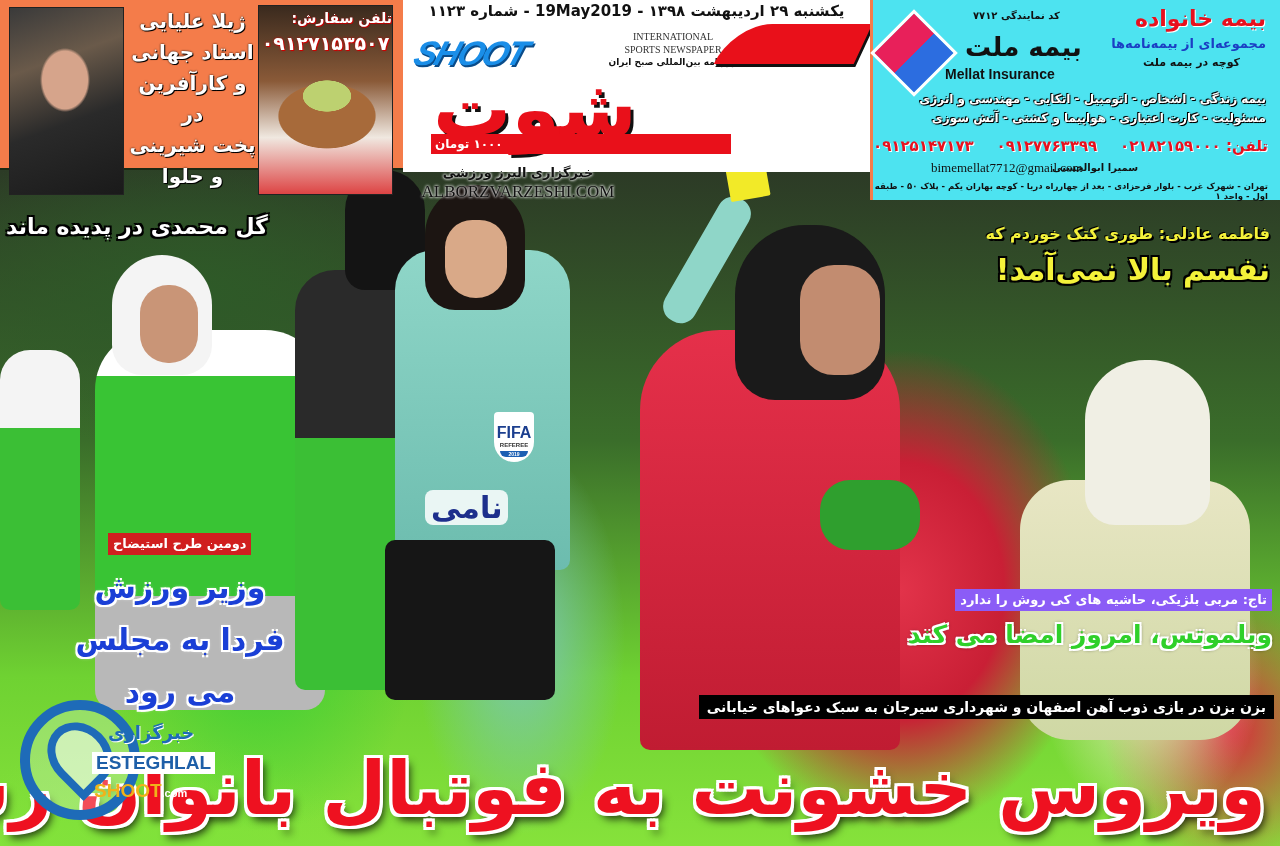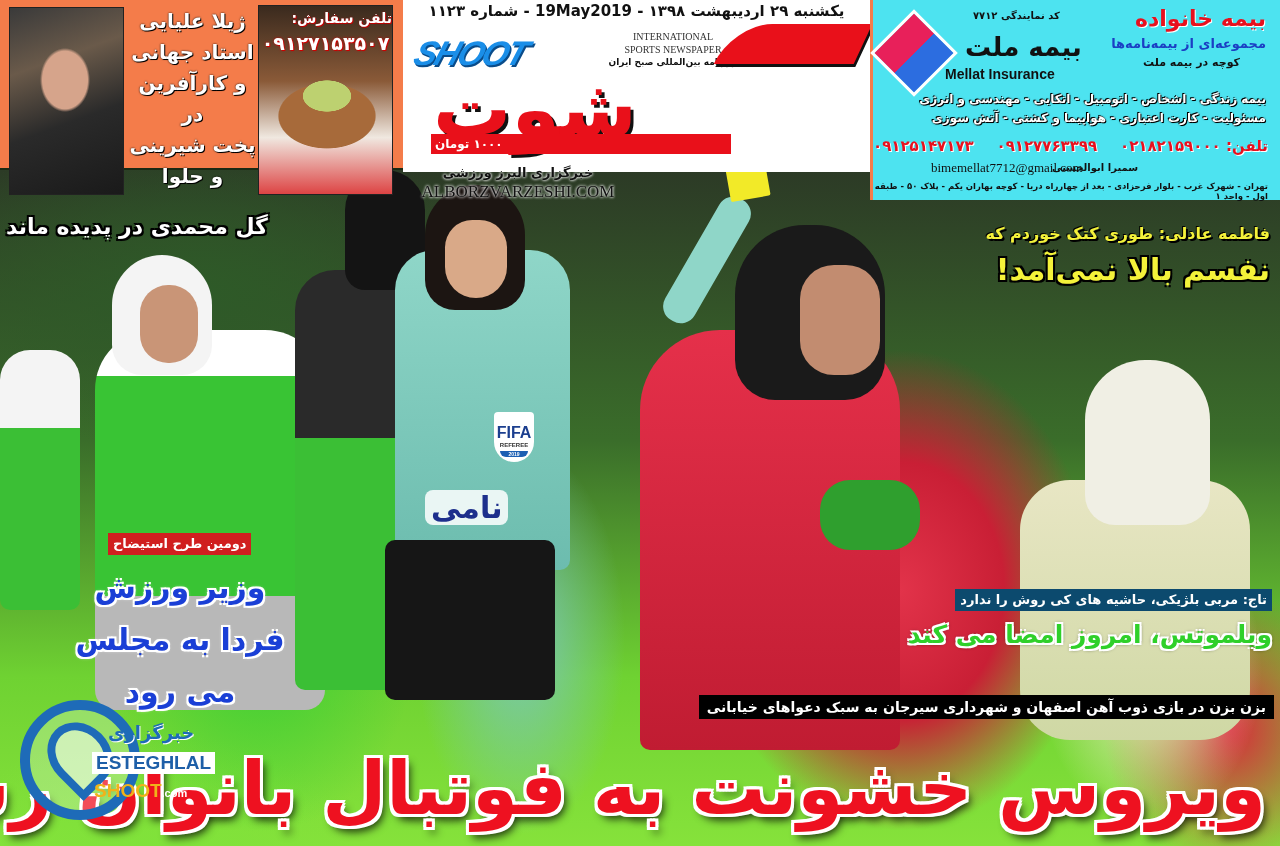--- a/index.html
+++ b/index.html
@@ -95,21 +95,21 @@
   
   .hl { position: absolute; direction: rtl; font-weight: bold; white-space: nowrap; }
   .hl-golmohammadi { left: 6px; top: 214px; font-size: 22px; color: #fff; text-shadow: 0 0 3px #000, 2px 2px 0 #000, -2px -2px 0 #000, 2px -2px 0 #000, -2px 2px 0 #000; }
   .hl-fatemeh-kicker { right: 10px; top: 224px; font-size: 16px; color: #f4f23a; text-shadow: 2px 2px 0 #000, -1px -1px 0 #000; }
   .hl-fatemeh-main { right: 10px; top: 252px; font-size: 30px; color: #f4f23a; text-shadow: 2px 2px 0 #000, -2px -2px 0 #000, 2px -2px 0 #000, -2px 2px 0 #000; }
 
   .kicker-box { position: absolute; direction: rtl; font-weight: bold; color: #fff; background: #d01f1f; padding: 0 5px; white-space: nowrap; }
   .kicker-estizah { left: 108px; top: 533px; font-size: 13px; line-height: 22px; }
   .hl-minister { position: absolute; left: 60px; top: 562px; width: 240px; text-align: center; direction: rtl; font-weight: bold; color: #1a3fd6; font-size: 30px; line-height: 52px; text-shadow: 0 0 4px #fff, 2px 2px 0 #fff, -2px -2px 0 #fff, 2px -2px 0 #fff, -2px 2px 0 #fff; }
 
-  .kicker-taj { right: 8px; top: 589px; font-size: 13px; line-height: 22px; background: #0c4a6e; }
+  .kicker-taj { right: 8px; top: 589px; font-size: 13px; line-height: 22px; background: #8b5cf6; }
   .hl-wilmots { right: 8px; top: 620px; font-size: 25px; color: #2fd02a; text-shadow: 2px 2px 0 #fff, -2px -2px 0 #fff, 2px -2px 0 #fff, -2px 2px 0 #fff, 0 0 4px #000; }
 
   .subline { position: absolute; right: 6px; top: 695px; direction: rtl; background: #000; color: #fff; font-weight: bold; font-size: 14px; line-height: 24px; padding: 0 8px; white-space: nowrap; }
   .hl-main { position: absolute; left: 0; top: 730px; width: 1280px; text-align: right; padding-right: 14px; direction: rtl; font-weight: bold; color: #ee1120; font-size: 74px; line-height: 116px; white-space: nowrap; overflow: hidden; letter-spacing: -2px;
     text-shadow: 3px 3px 0 #fff, -3px -3px 0 #fff, 3px -3px 0 #fff, -3px 3px 0 #fff, 0 3px 0 #fff, 3px 0 0 #fff, 0 -3px 0 #fff, -3px 0 0 #fff, 4px 6px 8px rgba(0,0,0,0.8); }
 
   
   .wm-logo { position: absolute; left: 20px; top: 700px; width: 120px; height: 120px; border-radius: 50%; border: 10px solid #1e6bb8; background: rgba(255,255,255,0.25); }
   .wm-logo-inner { position: absolute; left: 50px; top: 720px; width: 60px; height: 70px; border: 8px solid #1e6bb8; border-radius: 50% 50% 50% 0; transform: rotate(-45deg); background: rgba(255,255,255,0.5); }
   .wm-fa { position: absolute; left: 108px; top: 722px; direction: rtl; font-size: 18px; font-weight: bold; color: #1e6bb8; text-shadow: 1px 1px 0 #fff; }

